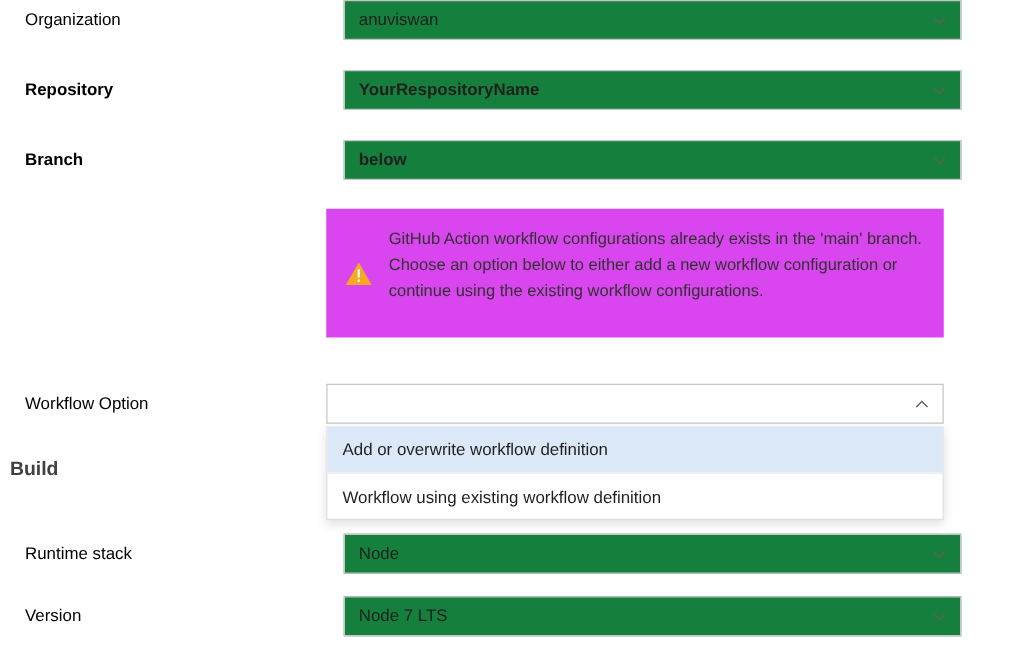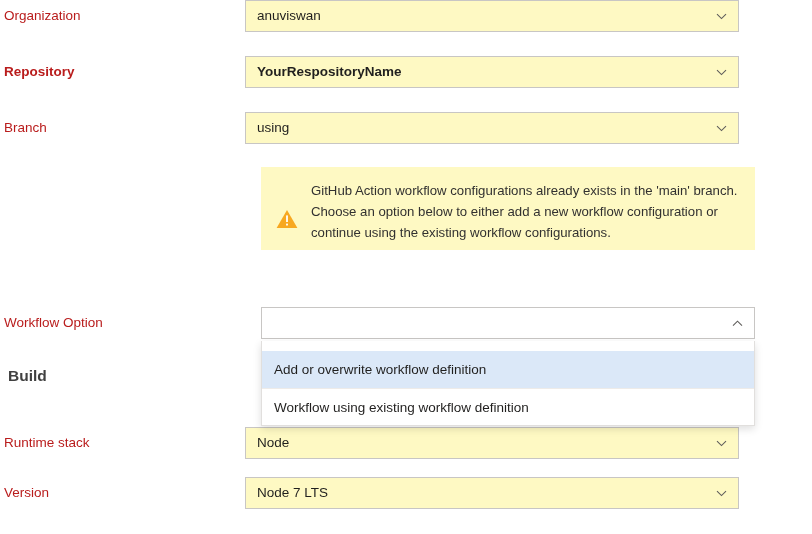--- a/index.html
+++ b/index.html
@@ -24,37 +24,37 @@
     height: 534px;
   }
   .row {
     position: absolute;
     left: 0;
     width: 812px;
     height: 32px;
   }
   .label {
     position: absolute;
-    left: 4px;
+    left: 20px;
     top: 0;
     width: 230px;
     line-height: 32px;
     font-size: 13.5px;
-    color: #b91c1c;
+    color: #000000;
     white-space: nowrap;
   }
   .field {
     position: absolute;
-    left: 245px;
+    left: 275px;
     top: 0;
     width: 494px;
     height: 32px;
     box-sizing: border-box;
     border: 1px solid #c8c6c4;
-    background: #fef9c3;
+    background: #15803d;
   }
   .field .value {
     position: absolute;
     left: 11px;
     top: 0;
     right: 34px;
     line-height: 30px;
     font-size: 13.5px;
     color: #201f1e;
     white-space: nowrap;
@@ -72,22 +72,22 @@
     justify-content: center;
   }
   .caret svg { display: block; }
 
   
   .msgbar {
     position: absolute;
     left: 261px;
     top: 167px;
     width: 494px;
-    height: 83px;
-    background: #fef9c3;
+    height: 103px;
+    background: #d946ef;
     box-sizing: border-box;
   }
   .msgbar .warn-icon {
     position: absolute;
     left: 15px;
     top: 42px;
     width: 22px;
     height: 20px;
   }
   .msgbar .msg-text {
@@ -127,21 +127,20 @@
     height: 37px;
     line-height: 37px;
     padding: 0 0 0 12px;
     font-size: 13.5px;
     color: #201f1e;
     white-space: nowrap;
     box-sizing: border-box;
   }
   .option.selected {
     background: #dbe8f8;
-    margin-top: 10px;
   }
   .option.divider-top {
     border-top: 1px solid #edebe9;
   }
 
   .section-heading {
     position: absolute;
     left: 8px;
     top: 367px;
     font-size: 15.5px;
@@ -171,24 +170,24 @@
     <div class="field">
       <div class="value">YourRespositoryName</div>
       <span class="caret">
         <svg width="11" height="7" viewBox="0 0 11 7">
             <path d="M1 1.2 L5.5 5.6 L10 1.2" fill="none" stroke="#605e5c" stroke-width="1.1"></path>
           </svg>
       </span>
     </div>
   </div>
 
-  <div class="row" style="top:112px;">
+  <div class="row" style="top:112px;font-weight:bold;">
     <div class="label">Branch</div>
     <div class="field">
-      <div class="value">using</div>
+      <div class="value">below</div>
       <span class="caret">
         <svg width="11" height="7" viewBox="0 0 11 7">
             <path d="M1 1.2 L5.5 5.6 L10 1.2" fill="none" stroke="#605e5c" stroke-width="1.1"></path>
           </svg>
       </span>
     </div>
   </div>
 
   <div class="msgbar">
     <span class="warn-icon">

